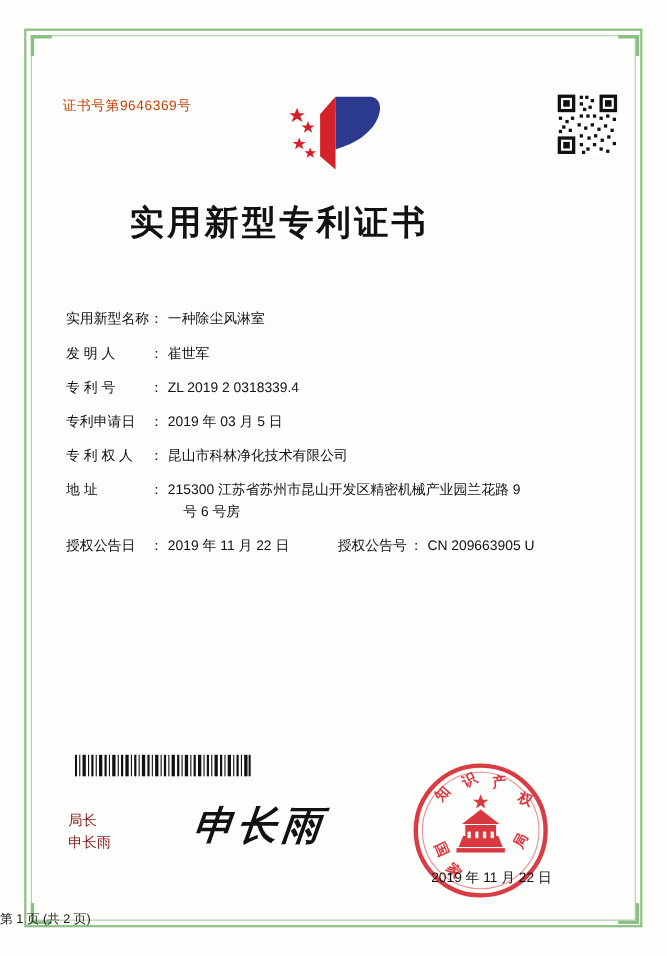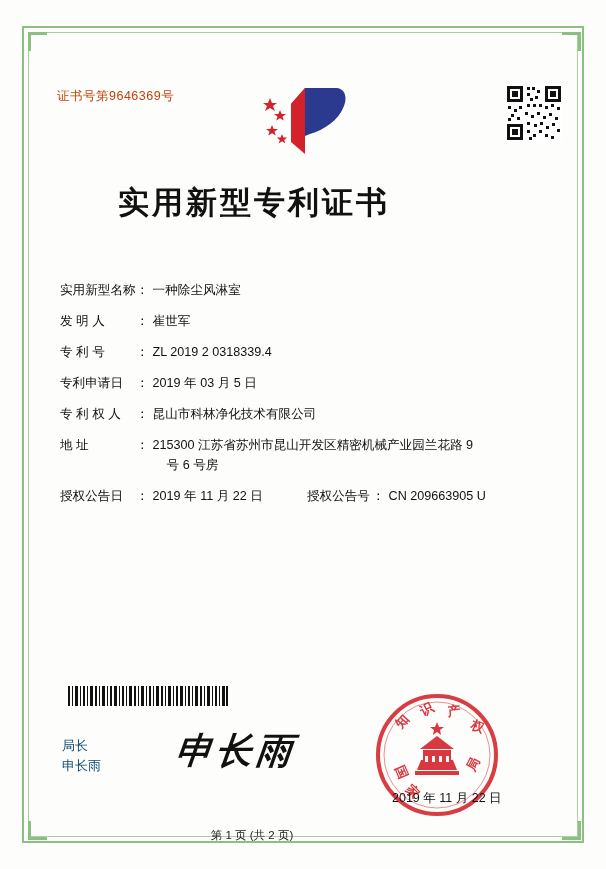--- a/index.html
+++ b/index.html
@@ -131,21 +131,21 @@
     position: absolute;
     left: 68px; top: 686px;
     width: 160px; height: 20px;
   }
 
   .signature-block {
     position: absolute;
     left: 62px; top: 736px;
     font-size: 13px;
     line-height: 20px;
-    color: #0c4a6e;
+    color: #7f1d1d;
   }
   .handwriting {
     position: absolute;
     left: 176px; top: 727px;
     font-family: "DejaVu Serif", serif;
     font-size: 36px;
     font-weight: bold;
     font-style: italic;
     letter-spacing: 4px;
     color: #111;
@@ -162,21 +162,20 @@
     position: absolute;
     left: 392px; top: 790px;
     font-size: 12.5px;
     color: #111;
   }
 
   .page-foot {
     position: absolute;
     left: 0; top: 828px;
     width: 504px;
-    text-align: center;
     font-size: 11.5px;
     color: #222;
   }
 </style>
 </head>
 <body>
 
 <div class="page">
 
   <div class="border-outer"></div>

